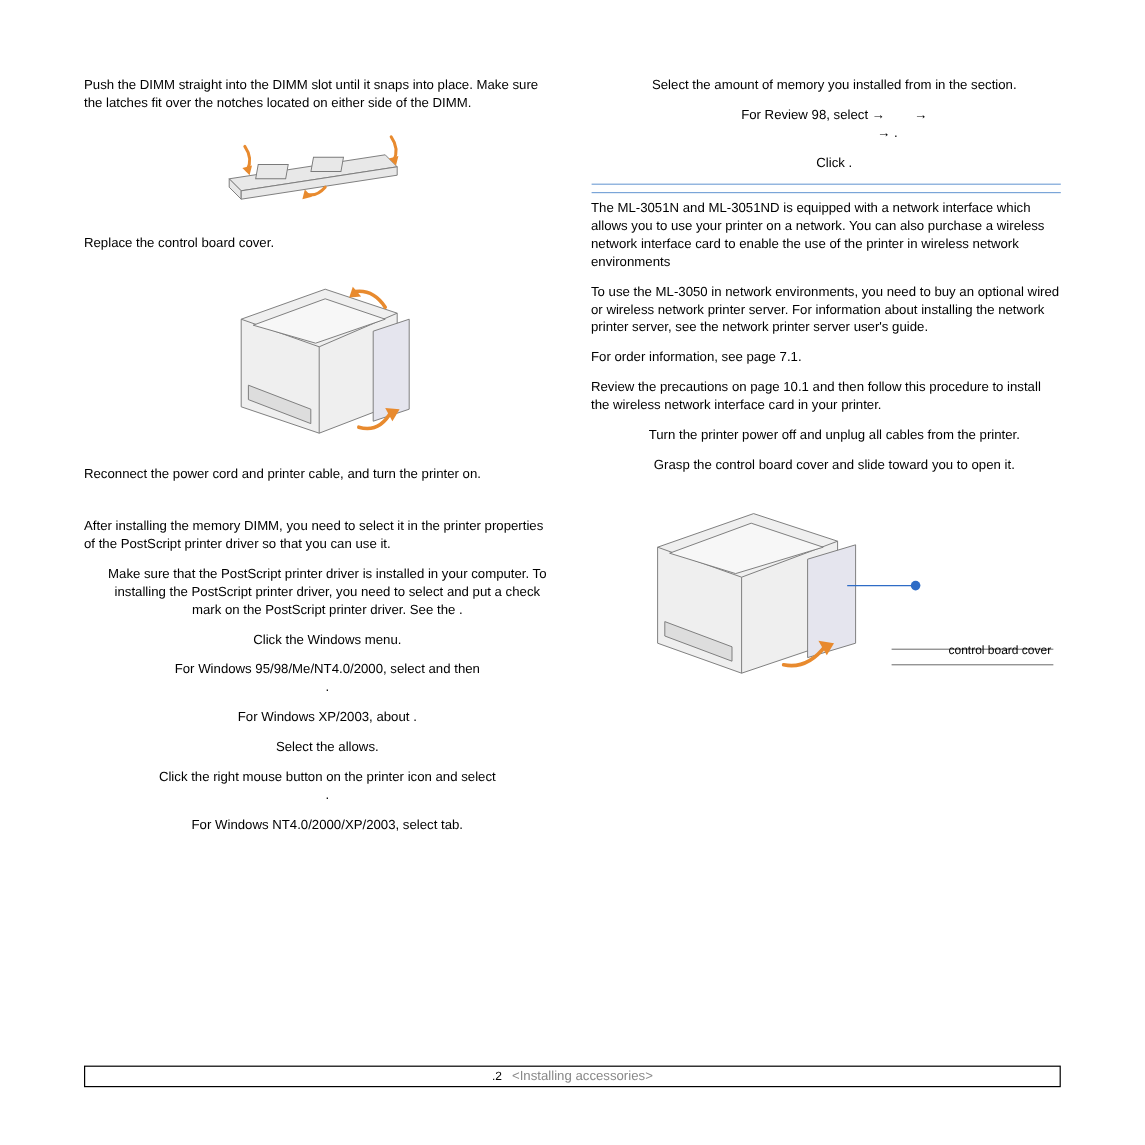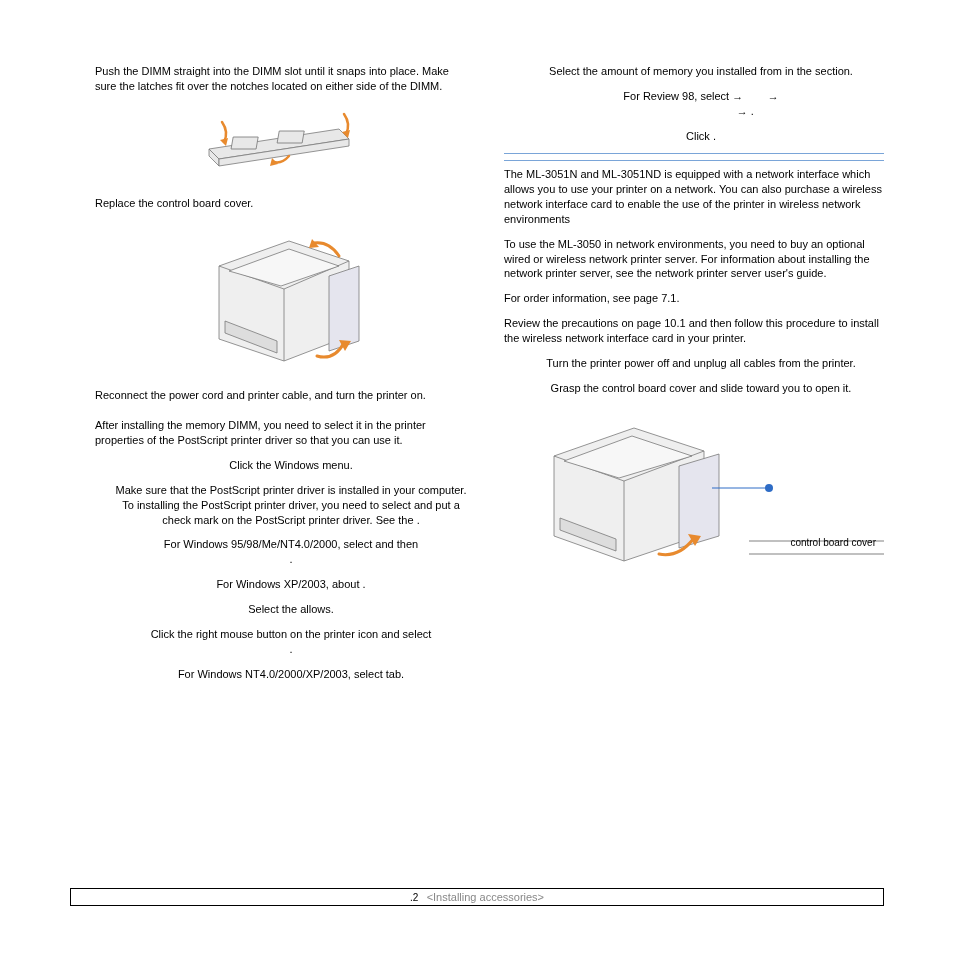--- a/index.html
+++ b/index.html
@@ -7,21 +7,21 @@
     padding: 0;
     background: #fff;
     font-family: Arial, Helvetica, sans-serif;
     font-size: 11px;
     color: #000;
     width: 954px;
     height: 954px;
     position: relative;
   }
   .page {
-    padding: 60px 70px 40px 95px;
+    padding: 60px 70px 40px 70px;
     display: flex;
     gap: 31px;
   }
   .col {
     width: 50%;
   }
   .hr-blue {
     border: none;
     border-top: 1px solid #7aa5d8;
     margin: 6px 0;
@@ -94,30 +94,30 @@
           <path d="M 128 135 Q 145 140 155 122"></path>
           <polygon points="150,119 162,120 156,130" fill="#e88a2e" stroke="none"></polygon>
           <path d="M 150 35 Q 140 20 125 22"></path>
           <polygon points="123,18 120,27 130,26" fill="#e88a2e" stroke="none"></polygon>
         </g>
       </svg>
     </div>
 
     <p>Reconnect the power cord and printer cable, and turn the printer on.</p>
 
-    <p style="margin-top:16px">After installing the memory DIMM, you need to select it in the printer properties of the PostScript printer driver so that you can use it.</p>
+    <p style="margin-top:30px">After installing the memory DIMM, you need to select it in the printer properties of the PostScript printer driver so that you can use it.</p>
 
-    <p class="indent">
-      <span>Click the Windows </span>
-      <span> menu.</span>
-    </p>
     <p class="indent">
       <span>Make sure that the PostScript printer driver is installed in your computer. To installing the PostScript printer driver, you need to select </span>
       <span> and put a check mark on the PostScript printer driver. See the </span>
       <span>.</span>
+    </p>
+    <p class="indent">
+      <span>Click the Windows </span>
+      <span> menu.</span>
     </p>
     <p class="indent">
       <span>For Windows 95/98/Me/NT4.0/2000, select </span>
       <span> and then </span><br>
       <span>.</span>
     </p>
     <p class="indent">
       <span>For Windows XP/2003, about </span>
       <span>.</span>
     </p>

